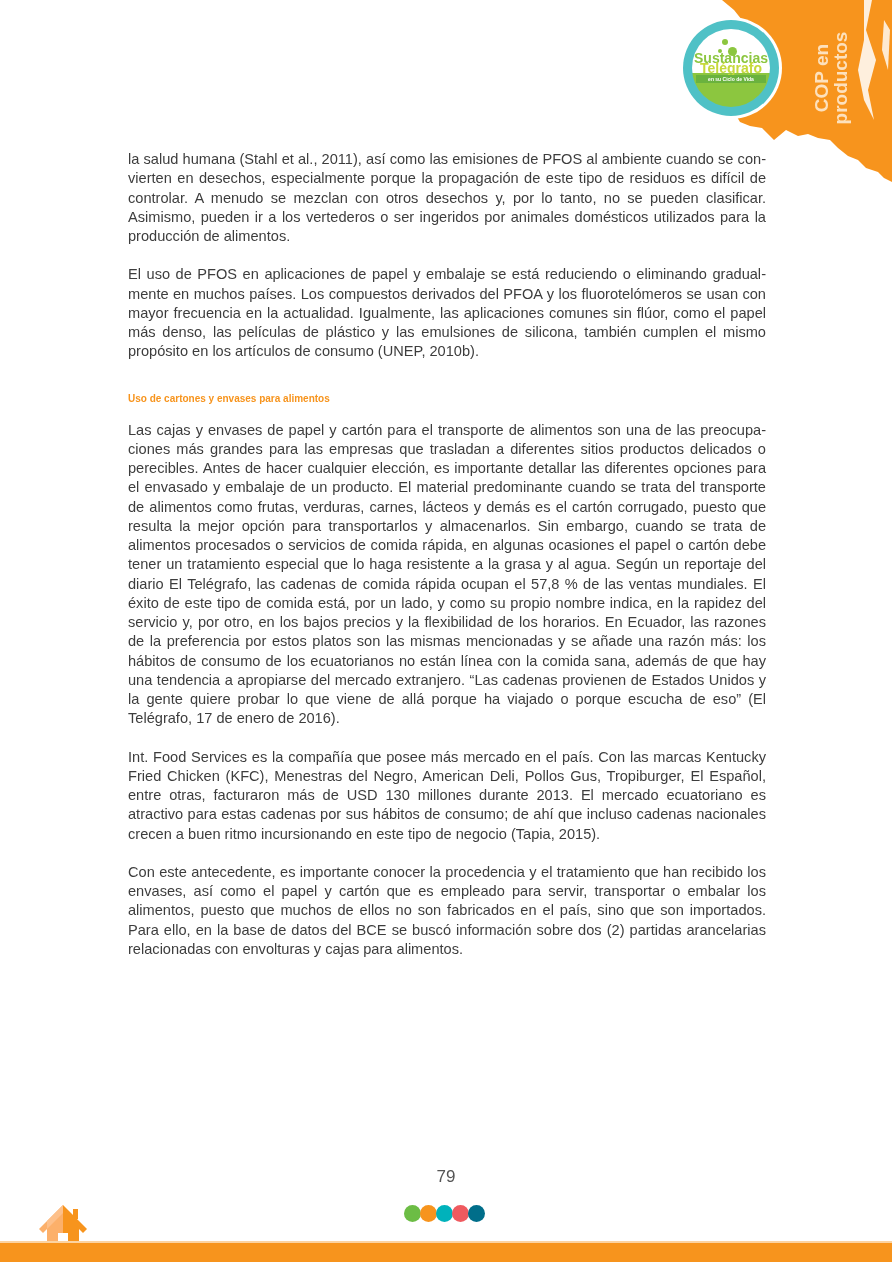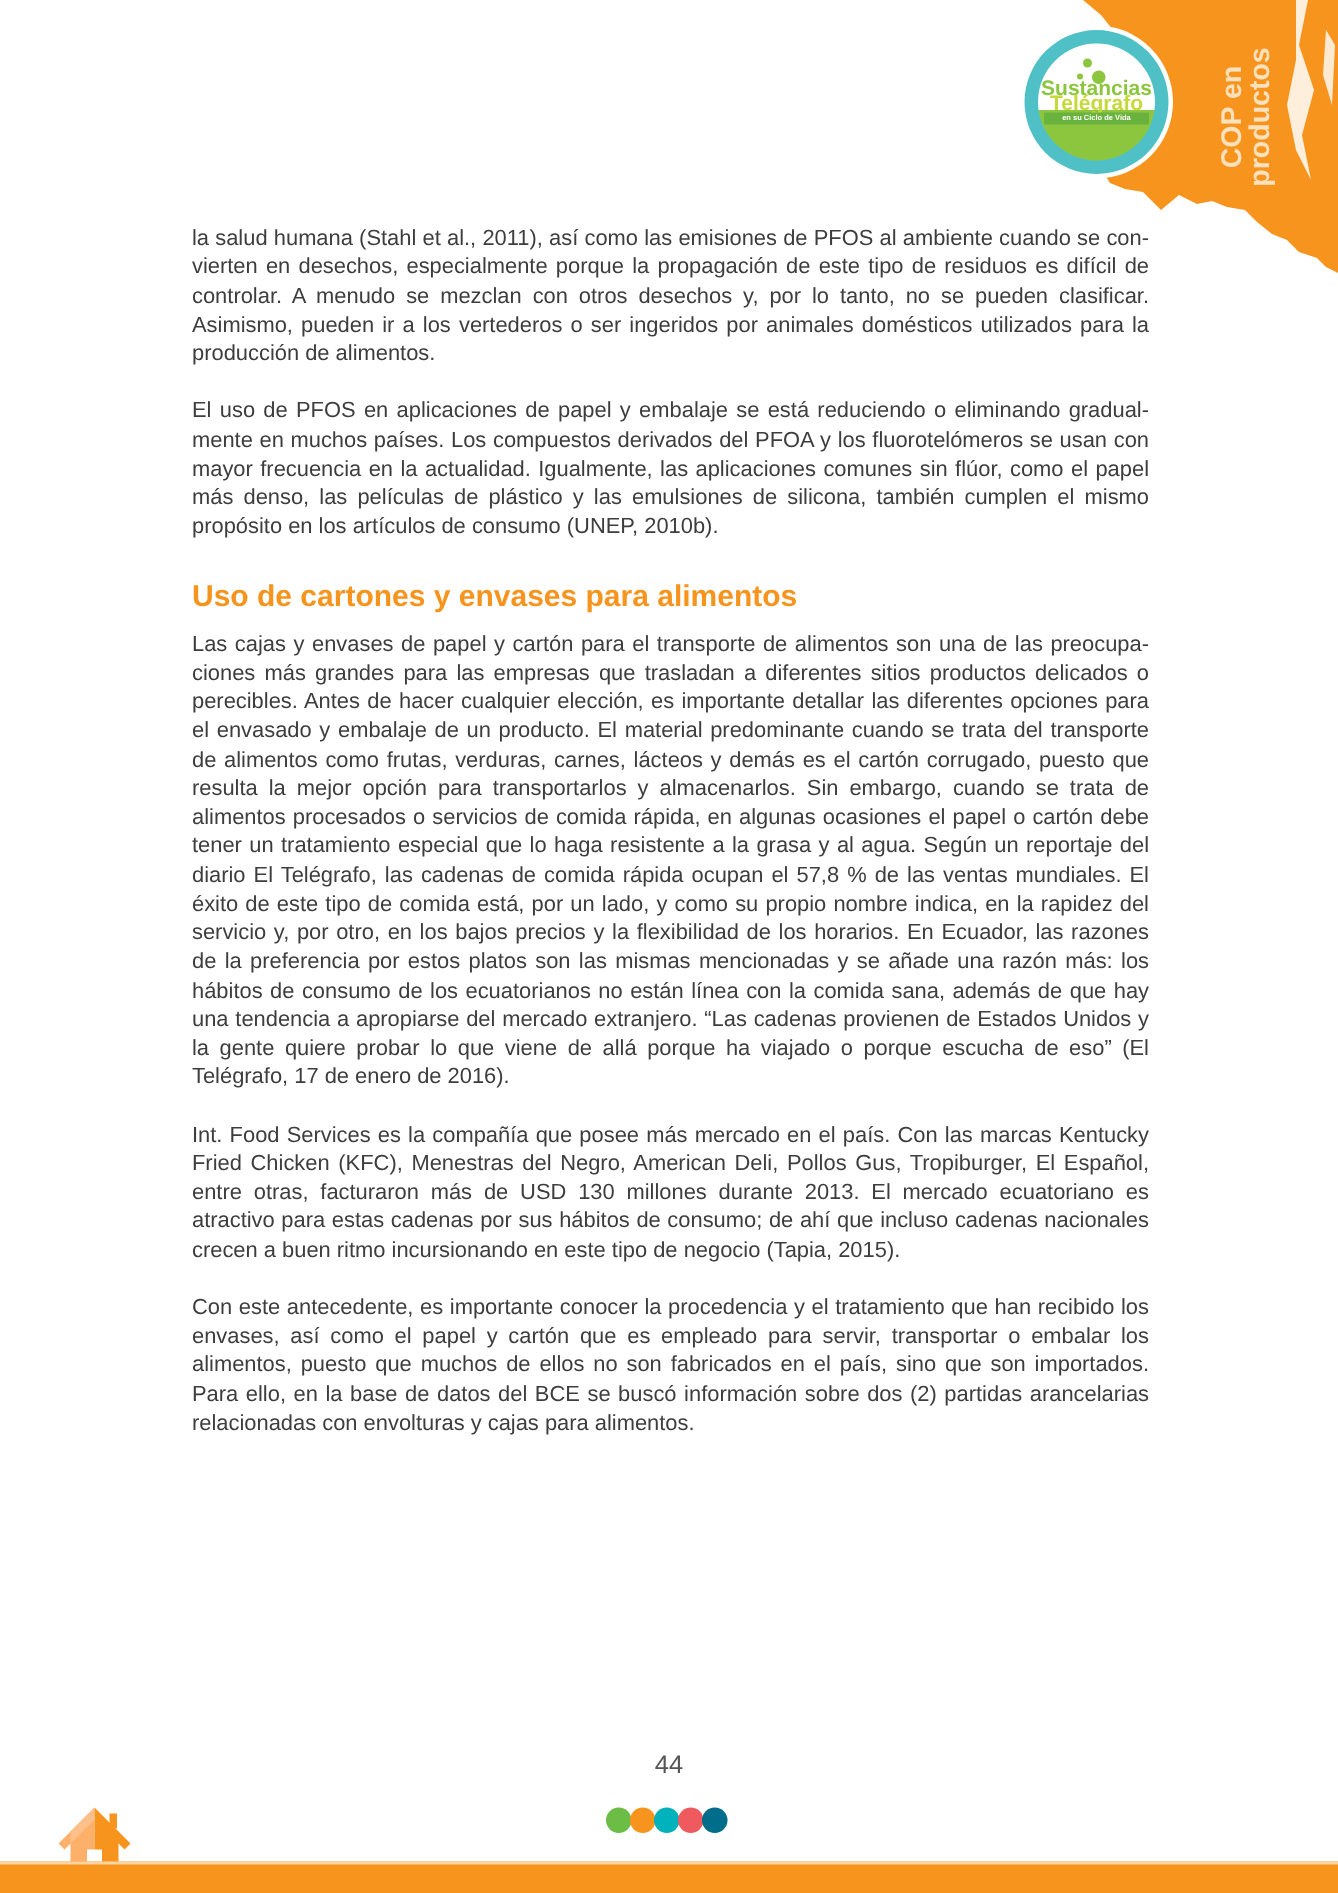--- a/index.html
+++ b/index.html
@@ -35,21 +35,21 @@
       position: absolute; left: 802px; top: 130px; width: 60px;
       transform: rotate(-90deg); transform-origin: left top;
       color: #fde1bd; font-weight: bold; font-size: 19px; line-height: 19px; text-align: center;
     }
     .content {
       position: absolute; left: 128px; top: 150px; width: 638px;
       font-size: 14.6px; line-height: 19.25px; text-align: justify;
     }
     .content p { margin: 0 0 19px 0; }
     .content h2 {
-      margin: 27px 0 13px 0; font-size: 20px; line-height: 19px;
+      margin: 27px 0 13px 0; font-size: 10px; line-height: 19px;
       color: #f7941d; font-weight: bold;
     }
     .page-number {
       position: absolute; left: 0; right: 0; top: 1167px; text-align: center;
       font-size: 17px; color: #555; font-weight: 300;
     }
     .dots { position: absolute; left: 404px; top: 1205px; height: 17px; display: flex; }
     .dots span { width: 17px; height: 17px; border-radius: 50%; margin-right: -1px; display: block; }
     .bottom-bar {
       position: absolute; left: 0; right: 0; bottom: 0; height: 19px; background: #f7941d;
@@ -88,21 +88,21 @@
 
 <div class="content">
   <p>la salud humana (Stahl et al., 2011), así como las emisiones de PFOS al ambiente cuando se con­vierten en desechos, especialmente porque la propagación de este tipo de residuos es difícil de controlar. A menudo se mezclan con otros desechos y, por lo tanto, no se pueden clasificar. Asimismo, pueden ir a los vertederos o ser ingeridos por animales domésticos utilizados para la producción de alimentos.</p>
   <p>El uso de PFOS en aplicaciones de papel y embalaje se está reduciendo o eliminando gradual­mente en muchos países. Los compuestos derivados del PFOA y los fluorotelómeros se usan con mayor frecuencia en la actualidad. Igualmente, las aplicaciones comunes sin flúor, como el papel más denso, las películas de plástico y las emulsiones de silicona, también cumplen el mismo propósito en los artículos de consumo (UNEP, 2010b).</p>
   <h2>Uso de cartones y envases para alimentos</h2>
   <p>Las cajas y envases de papel y cartón para el transporte de alimentos son una de las preocupa­ciones más grandes para las empresas que trasladan a diferentes sitios productos delicados o perecibles. Antes de hacer cualquier elección, es importante detallar las diferentes opcio­nes para el envasado y embalaje de un producto. El material predominante cuando se trata del transporte de alimentos como frutas, verduras, carnes, lácteos y demás es el cartón corrugado, puesto que resulta la mejor opción para transportarlos y almacenarlos. Sin embargo, cuando se trata de alimentos procesados o servicios de comida rápida, en algunas ocasiones el papel o cartón debe tener un tratamiento especial que lo haga resistente a la grasa y al agua. Según un reportaje del diario El Telégrafo, las cadenas de comida rápida ocupan el 57,8 % de las ventas mundiales. El éxito de este tipo de comida está, por un lado, y como su propio nombre indica, en la rapidez del servicio y, por otro, en los bajos precios y la flexibilidad de los horarios. En Ecua­dor, las razones de la preferencia por estos platos son las mismas mencionadas y se añade una razón más: los hábitos de consumo de los ecuatorianos no están línea con la comida sana, ade­más de que hay una tendencia a apropiarse del mercado extranjero. “Las cadenas provienen de Estados Unidos y la gente quiere probar lo que viene de allá porque ha viajado o porque escucha de eso” (El Telégrafo, 17 de enero de 2016).</p>
   <p>Int. Food Services es la compañía que posee más mercado en el país. Con las marcas Kentuc­ky Fried Chicken (KFC), Menestras del Negro, American Deli, Pollos Gus, Tropiburger, El Espa­ñol, entre otras, facturaron más de USD 130 millones durante 2013. El mercado ecuatoriano es atractivo para estas cadenas por sus hábitos de consumo; de ahí que incluso cadenas naciona­les crecen a buen ritmo incursionando en este tipo de negocio (Tapia, 2015).</p>
   <p>Con este antecedente, es importante conocer la procedencia y el tratamiento que han recibido los envases, así como el papel y cartón que es empleado para servir, transportar o embalar los alimentos, puesto que muchos de ellos no son fabricados en el país, sino que son importados. Para ello, en la base de datos del BCE se buscó información sobre dos (2) partidas arancelarias relacionadas con envolturas y cajas para alimentos.</p>
 </div>
 
-<div class="page-number">44</div>
+<div class="page-number">79</div>
 
 <div class="dots">
   <span style="background:#6cbd45;"></span>
   <span style="background:#f7941d;"></span>
   <span style="background:#00b2bb;"></span>
   <span style="background:#ef5a5f;"></span>
   <span style="background:#006e8a;"></span>
 </div>
 
 <svg class="home" viewBox="0 0 48 40" xmlns="http://www.w3.org/2000/svg">

